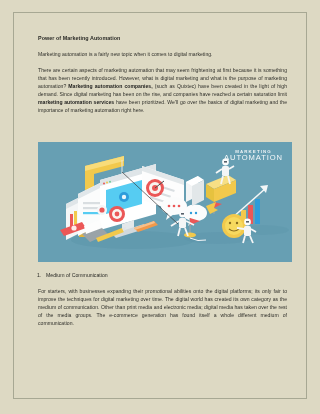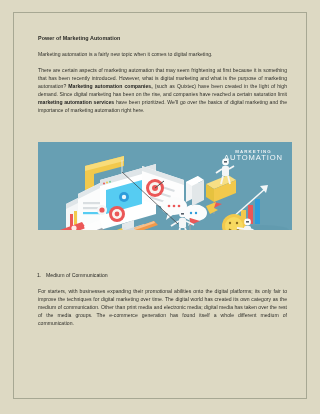--- a/index.html
+++ b/index.html
@@ -57,21 +57,21 @@
   .doc-paragraph strong {
     font-weight: bold;
     color: #222220;
   }
 
   .figure-block {
     position: absolute;
     left: 24px;
     top: 129px;
     width: 254px;
-    height: 88px;
+    height: 120px;
     background: #679fb3;
     overflow: hidden;
   }
 
   .figure-caption-wrap {
     position: absolute;
     right: 9px;
     top: 7px;
     text-align: center;
     color: #f2f6f7;

